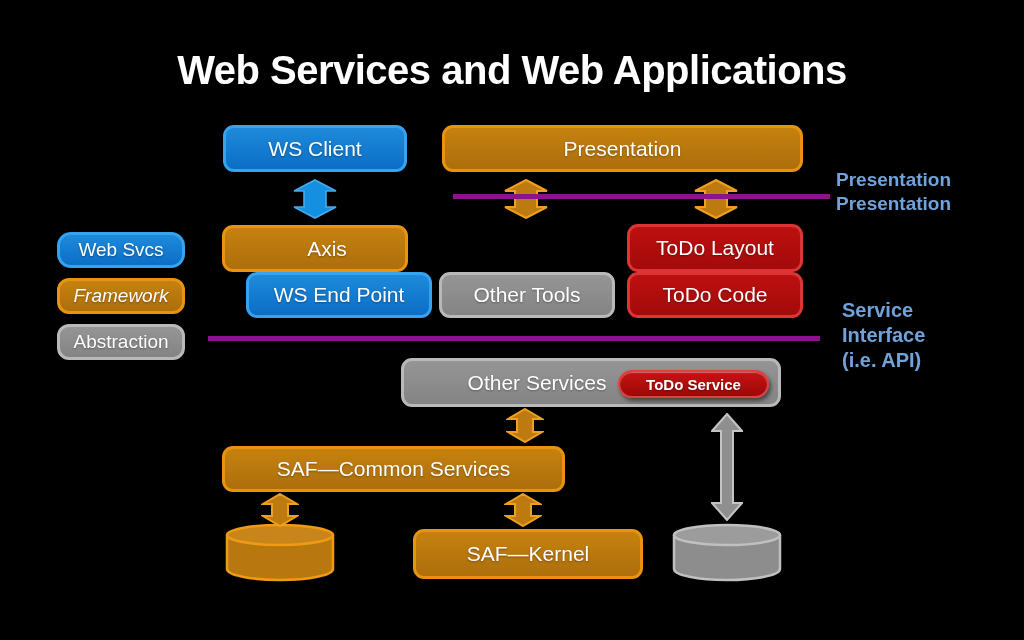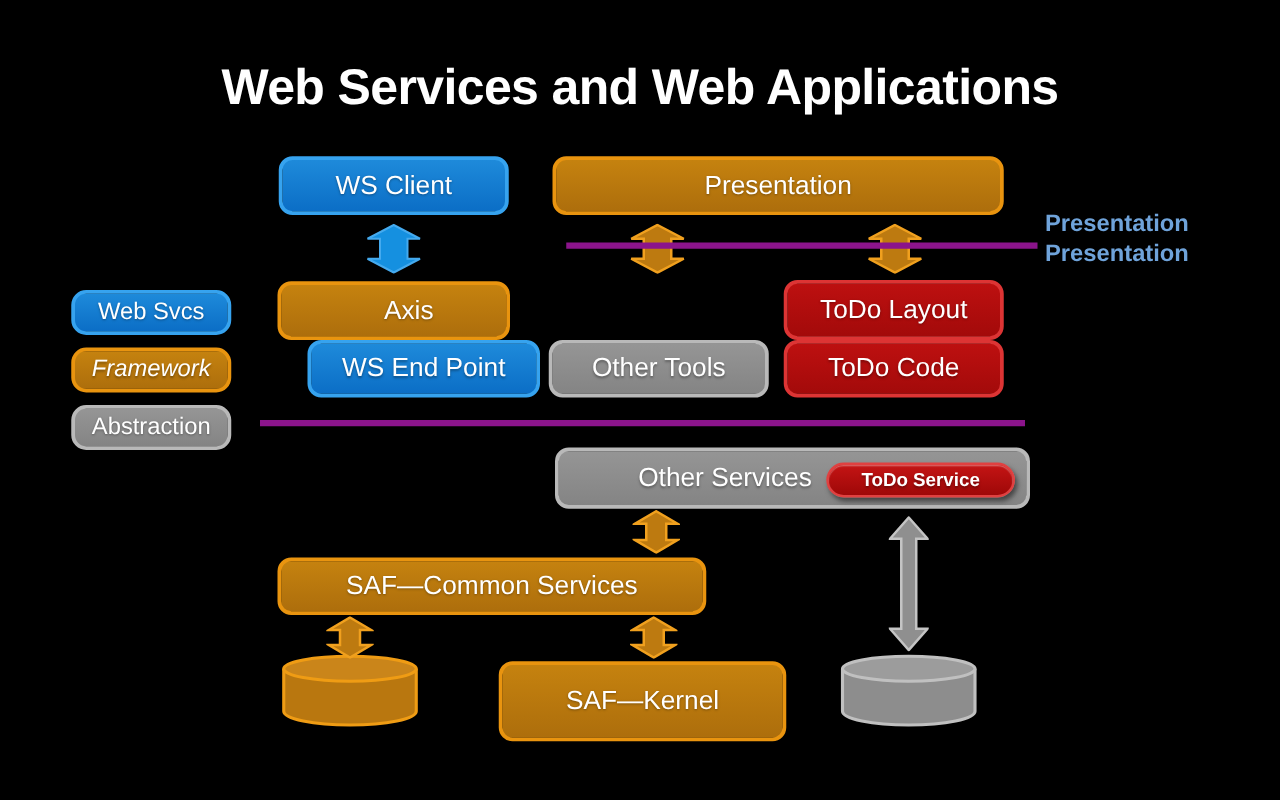--- a/index.html
+++ b/index.html
@@ -61,35 +61,40 @@
   <svg class="arrow" style="left:693px;top:179px;" width="46" height="40" viewBox="0 0 46 40">
     <path d="M23 1 L44 12 H34 V28 H44 L23 39 L2 28 H12 V12 H2 Z" fill="#bd7a10" stroke="#f0a01e" stroke-width="2"></path>
   </svg>
 
   <div class="divider" style="left:453px;top:194px;width:377px;"></div>
   <div class="annot" style="left:836px;top:168px;font-size:19px;line-height:24px;">
     <div>Presentation</div>
     <div>Presentation</div>
   </div>
 
-  <div class="box blue legend-box" style="left:57px;top:232px;width:128px;height:36px;">Web Svcs</div>
+  <div class="box blue legend-box" style="left:57px;top:232px;width:128px;height:36px;border-radius:14px;">Web Svcs</div>
   <div class="box orange legend-box" style="left:57px;top:278px;width:128px;height:36px;font-style:italic;">Framework</div>
   <div class="box gray legend-box" style="left:57px;top:324px;width:128px;height:36px;">Abstraction</div>
 
   <div class="box orange" style="left:222px;top:225px;width:186px;height:47px;padding-left:24px;">Axis</div>
   <div class="box blue" style="left:222px;top:272px;width:186px;height:46px;margin-left:24px;">WS End Point</div>
 
   <div class="box gray" style="left:439px;top:272px;width:176px;height:46px;">Other Tools</div>
 
   <div class="box red" style="left:627px;top:224px;width:176px;height:48px;">ToDo Layout</div>
   <div class="box red" style="left:627px;top:272px;width:176px;height:46px;">ToDo Code</div>
 
   <div class="divider" style="left:208px;top:336px;width:612px;"></div>
+  <div class="annot" style="left:842px;top:298px;">
+    <div>Service</div>
+    <div>Interface</div>
+    <div>(i.e. API)</div>
+  </div>
 
-  <div class="box gray" style="left:444px;top:358px;width:380px;height:49px;">
+  <div class="box gray" style="left:401px;top:358px;width:380px;height:49px;">
     <span class="os-label">Other Services</span>
     <div class="pill">ToDo Service</div>
   </div>
 
   <svg class="arrow" style="left:506px;top:408px;" width="38" height="35" viewBox="0 0 38 35">
     <path d="M19 1 L36 11 H27 V24 H36 L19 34 L2 24 H11 V11 H2 Z" fill="#bd7a10" stroke="#f0a01e" stroke-width="2"></path>
   </svg>
 
   <div class="box orange" style="left:222px;top:446px;width:343px;height:46px;">SAF—Common Services</div>
 
@@ -97,21 +102,21 @@
     <path d="M19 1 L36 11 H27 V23 H36 L19 33 L2 23 H11 V11 H2 Z" fill="#bd7a10" stroke="#f0a01e" stroke-width="2"></path>
   </svg>
   <svg class="arrow" style="left:504px;top:493px;" width="38" height="34" viewBox="0 0 38 34">
     <path d="M19 1 L36 11 H27 V23 H36 L19 33 L2 23 H11 V11 H2 Z" fill="#bd7a10" stroke="#f0a01e" stroke-width="2"></path>
   </svg>
 
   <svg class="arrow" style="left:711px;top:413px;" width="32" height="108" viewBox="0 0 32 108">
     <path d="M16 1 L31 18 H22 V90 H31 L16 107 L1 90 H10 V18 H1 Z" fill="#8f8f8f" stroke="#c4c4c4" stroke-width="2"></path>
   </svg>
 
-  <div class="box orange" style="left:399px;top:529px;width:230px;height:64px;">SAF—Kernel</div>
+  <div class="box orange" style="left:413px;top:529px;width:230px;height:50px;">SAF—Kernel</div>
 
   <svg class="cyl" style="left:224px;top:522px;" width="112" height="60" viewBox="0 0 112 60">
     <path d="M3 13 L3 47 A53 11 0 0 0 109 47 L109 13" fill="#b9770f" stroke="#ef9c14" stroke-width="2.5"></path>
     <ellipse cx="56" cy="13" rx="53" ry="10" fill="#ca851a" stroke="#ef9c14" stroke-width="2.5"></ellipse>
   </svg>
   <svg class="cyl" style="left:671px;top:522px;" width="112" height="60" viewBox="0 0 112 60">
     <path d="M3 13 L3 47 A53 11 0 0 0 109 47 L109 13" fill="#8d8d8d" stroke="#c0c0c0" stroke-width="2.5"></path>
     <ellipse cx="56" cy="13" rx="53" ry="10" fill="#9c9c9c" stroke="#c0c0c0" stroke-width="2.5"></ellipse>
   </svg>
 

